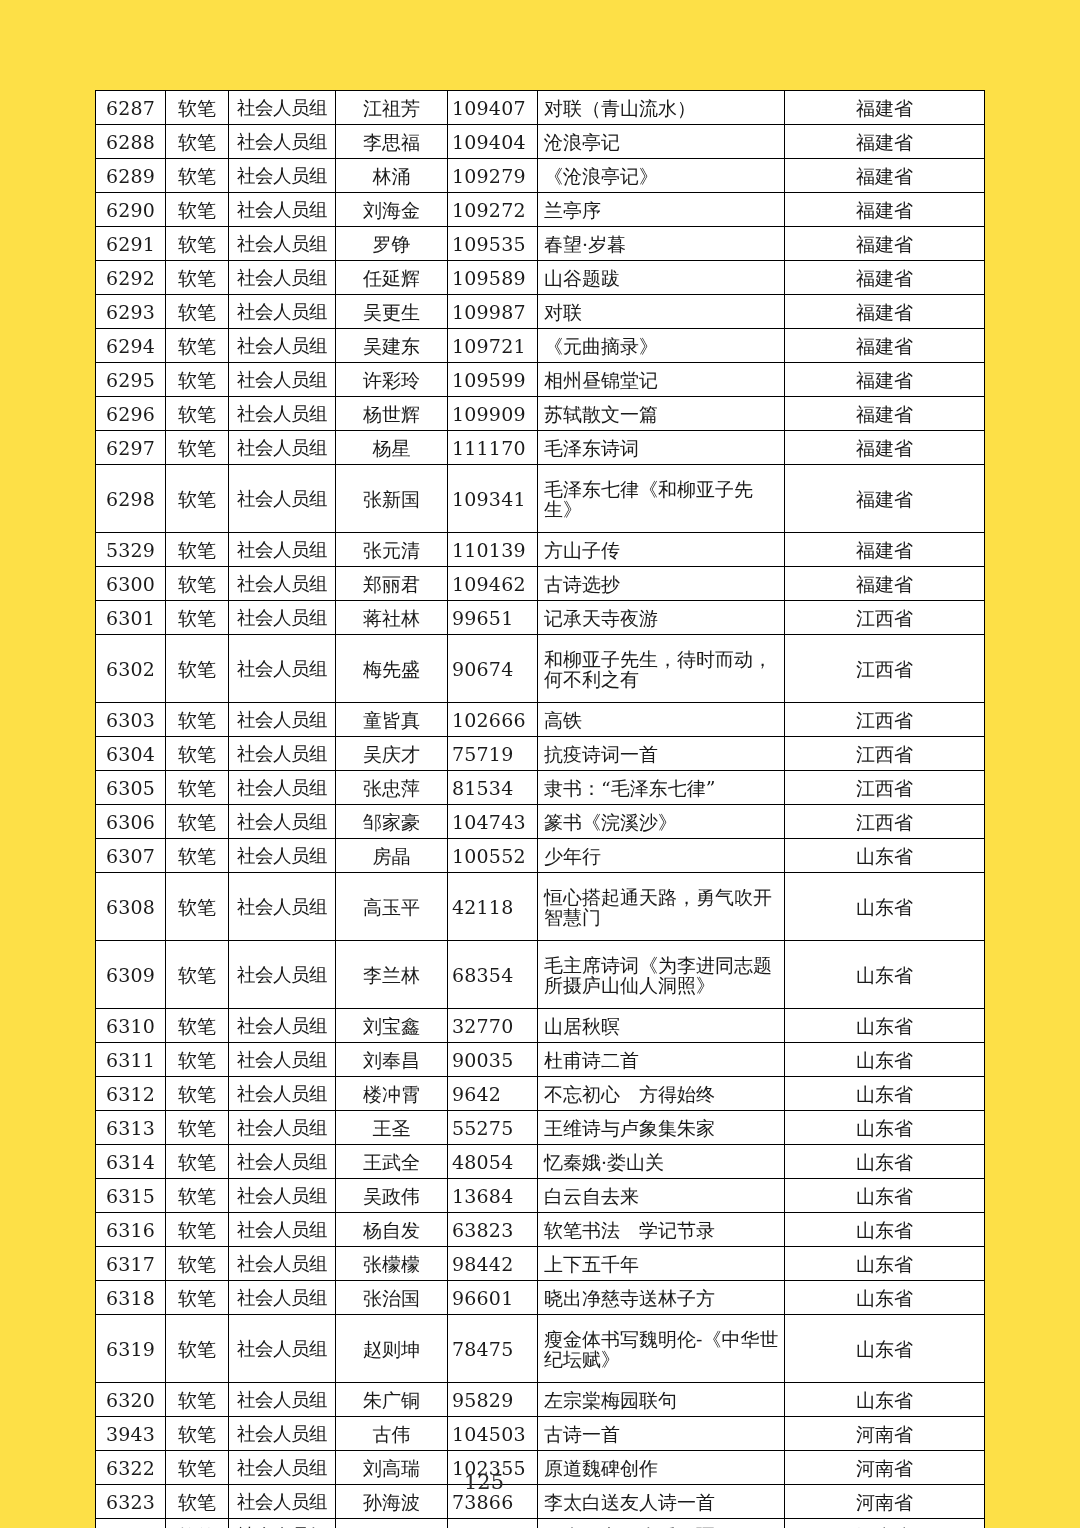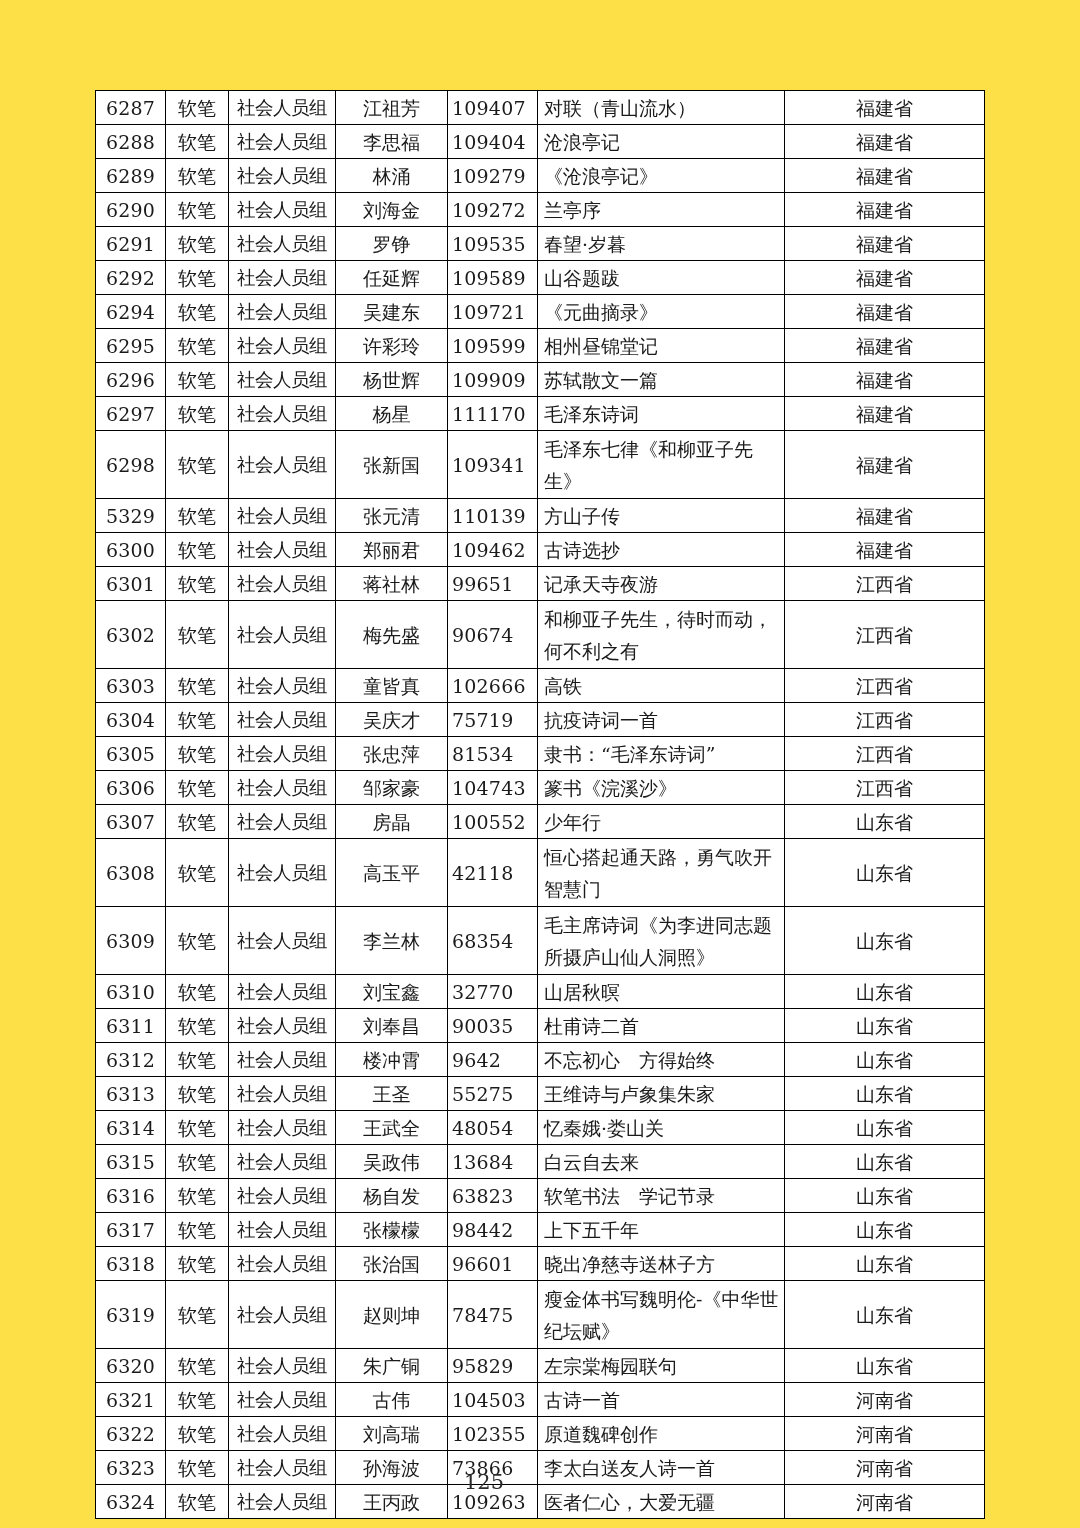--- a/index.html
+++ b/index.html
@@ -57,21 +57,21 @@
 
   td.id    .cell-inner { text-align: center; font-family: "DejaVu Serif","Liberation Serif",serif; letter-spacing: .2px;}
   td.cat   .cell-inner { text-align: center; }
   td.grp   .cell-inner { text-align: center; letter-spacing: -0.5px; font-size: 18.5px;}
   td.name  .cell-inner { text-align: center; }
   td.num   .cell-inner { text-align: left; font-family: "DejaVu Serif","Liberation Serif",serif; letter-spacing: .2px;}
   td.title .cell-inner { text-align: left; padding-left: 6px; }
   td.prov  .cell-inner { text-align: center; }
 
   tr.tall td { height: 68px; }
-  tr.tall td.title .cell-inner { line-height: 32px; }
+  tr.tall td.title .cell-inner { line-height: 20px; }
 
   .page-number {
     position: absolute;
     left: 0;
     top: 1470px;
     width: 968px;
     text-align: center;
     font-size: 21px;
     color: #2b2b2b;
     font-family: "DejaVu Serif", "Liberation Serif", serif;
@@ -227,20 +227,43 @@
             </td>
             <td class="title">
               <div class="cell-inner">山谷题跋</div>
             </td>
             <td class="prov">
               <div class="cell-inner">福建省</div>
             </td>
           </tr>
           <tr>
             <td class="id">
+              <div class="cell-inner">6293</div>
+            </td>
+            <td class="cat">
+              <div class="cell-inner">软笔</div>
+            </td>
+            <td class="grp">
+              <div class="cell-inner">社会人员组</div>
+            </td>
+            <td class="name">
+              <div class="cell-inner">吴更生</div>
+            </td>
+            <td class="num">
+              <div class="cell-inner">109987</div>
+            </td>
+            <td class="title">
+              <div class="cell-inner">对联</div>
+            </td>
+            <td class="prov">
+              <div class="cell-inner">福建省</div>
+            </td>
+          </tr>
+          <tr>
+            <td class="id">
               <div class="cell-inner">6294</div>
             </td>
             <td class="cat">
               <div class="cell-inner">软笔</div>
             </td>
             <td class="grp">
               <div class="cell-inner">社会人员组</div>
             </td>
             <td class="name">
               <div class="cell-inner">吴建东</div>
@@ -495,21 +518,21 @@
             <td class="grp">
               <div class="cell-inner">社会人员组</div>
             </td>
             <td class="name">
               <div class="cell-inner">张忠萍</div>
             </td>
             <td class="num">
               <div class="cell-inner">81534</div>
             </td>
             <td class="title">
-              <div class="cell-inner">隶书：“毛泽东诗词”</div>
+              <div class="cell-inner">隶书：“毛泽东七律”</div>
             </td>
             <td class="prov">
               <div class="cell-inner">江西省</div>
             </td>
           </tr>
           <tr>
             <td class="id">
               <div class="cell-inner">6306</div>
             </td>
             <td class="cat">
@@ -848,21 +871,21 @@
             </td>
             <td class="title">
               <div class="cell-inner">左宗棠梅园联句</div>
             </td>
             <td class="prov">
               <div class="cell-inner">山东省</div>
             </td>
           </tr>
           <tr>
             <td class="id">
-              <div class="cell-inner">6321</div>
+              <div class="cell-inner">3943</div>
             </td>
             <td class="cat">
               <div class="cell-inner">软笔</div>
             </td>
             <td class="grp">
               <div class="cell-inner">社会人员组</div>
             </td>
             <td class="name">
               <div class="cell-inner">古伟</div>
             </td>

